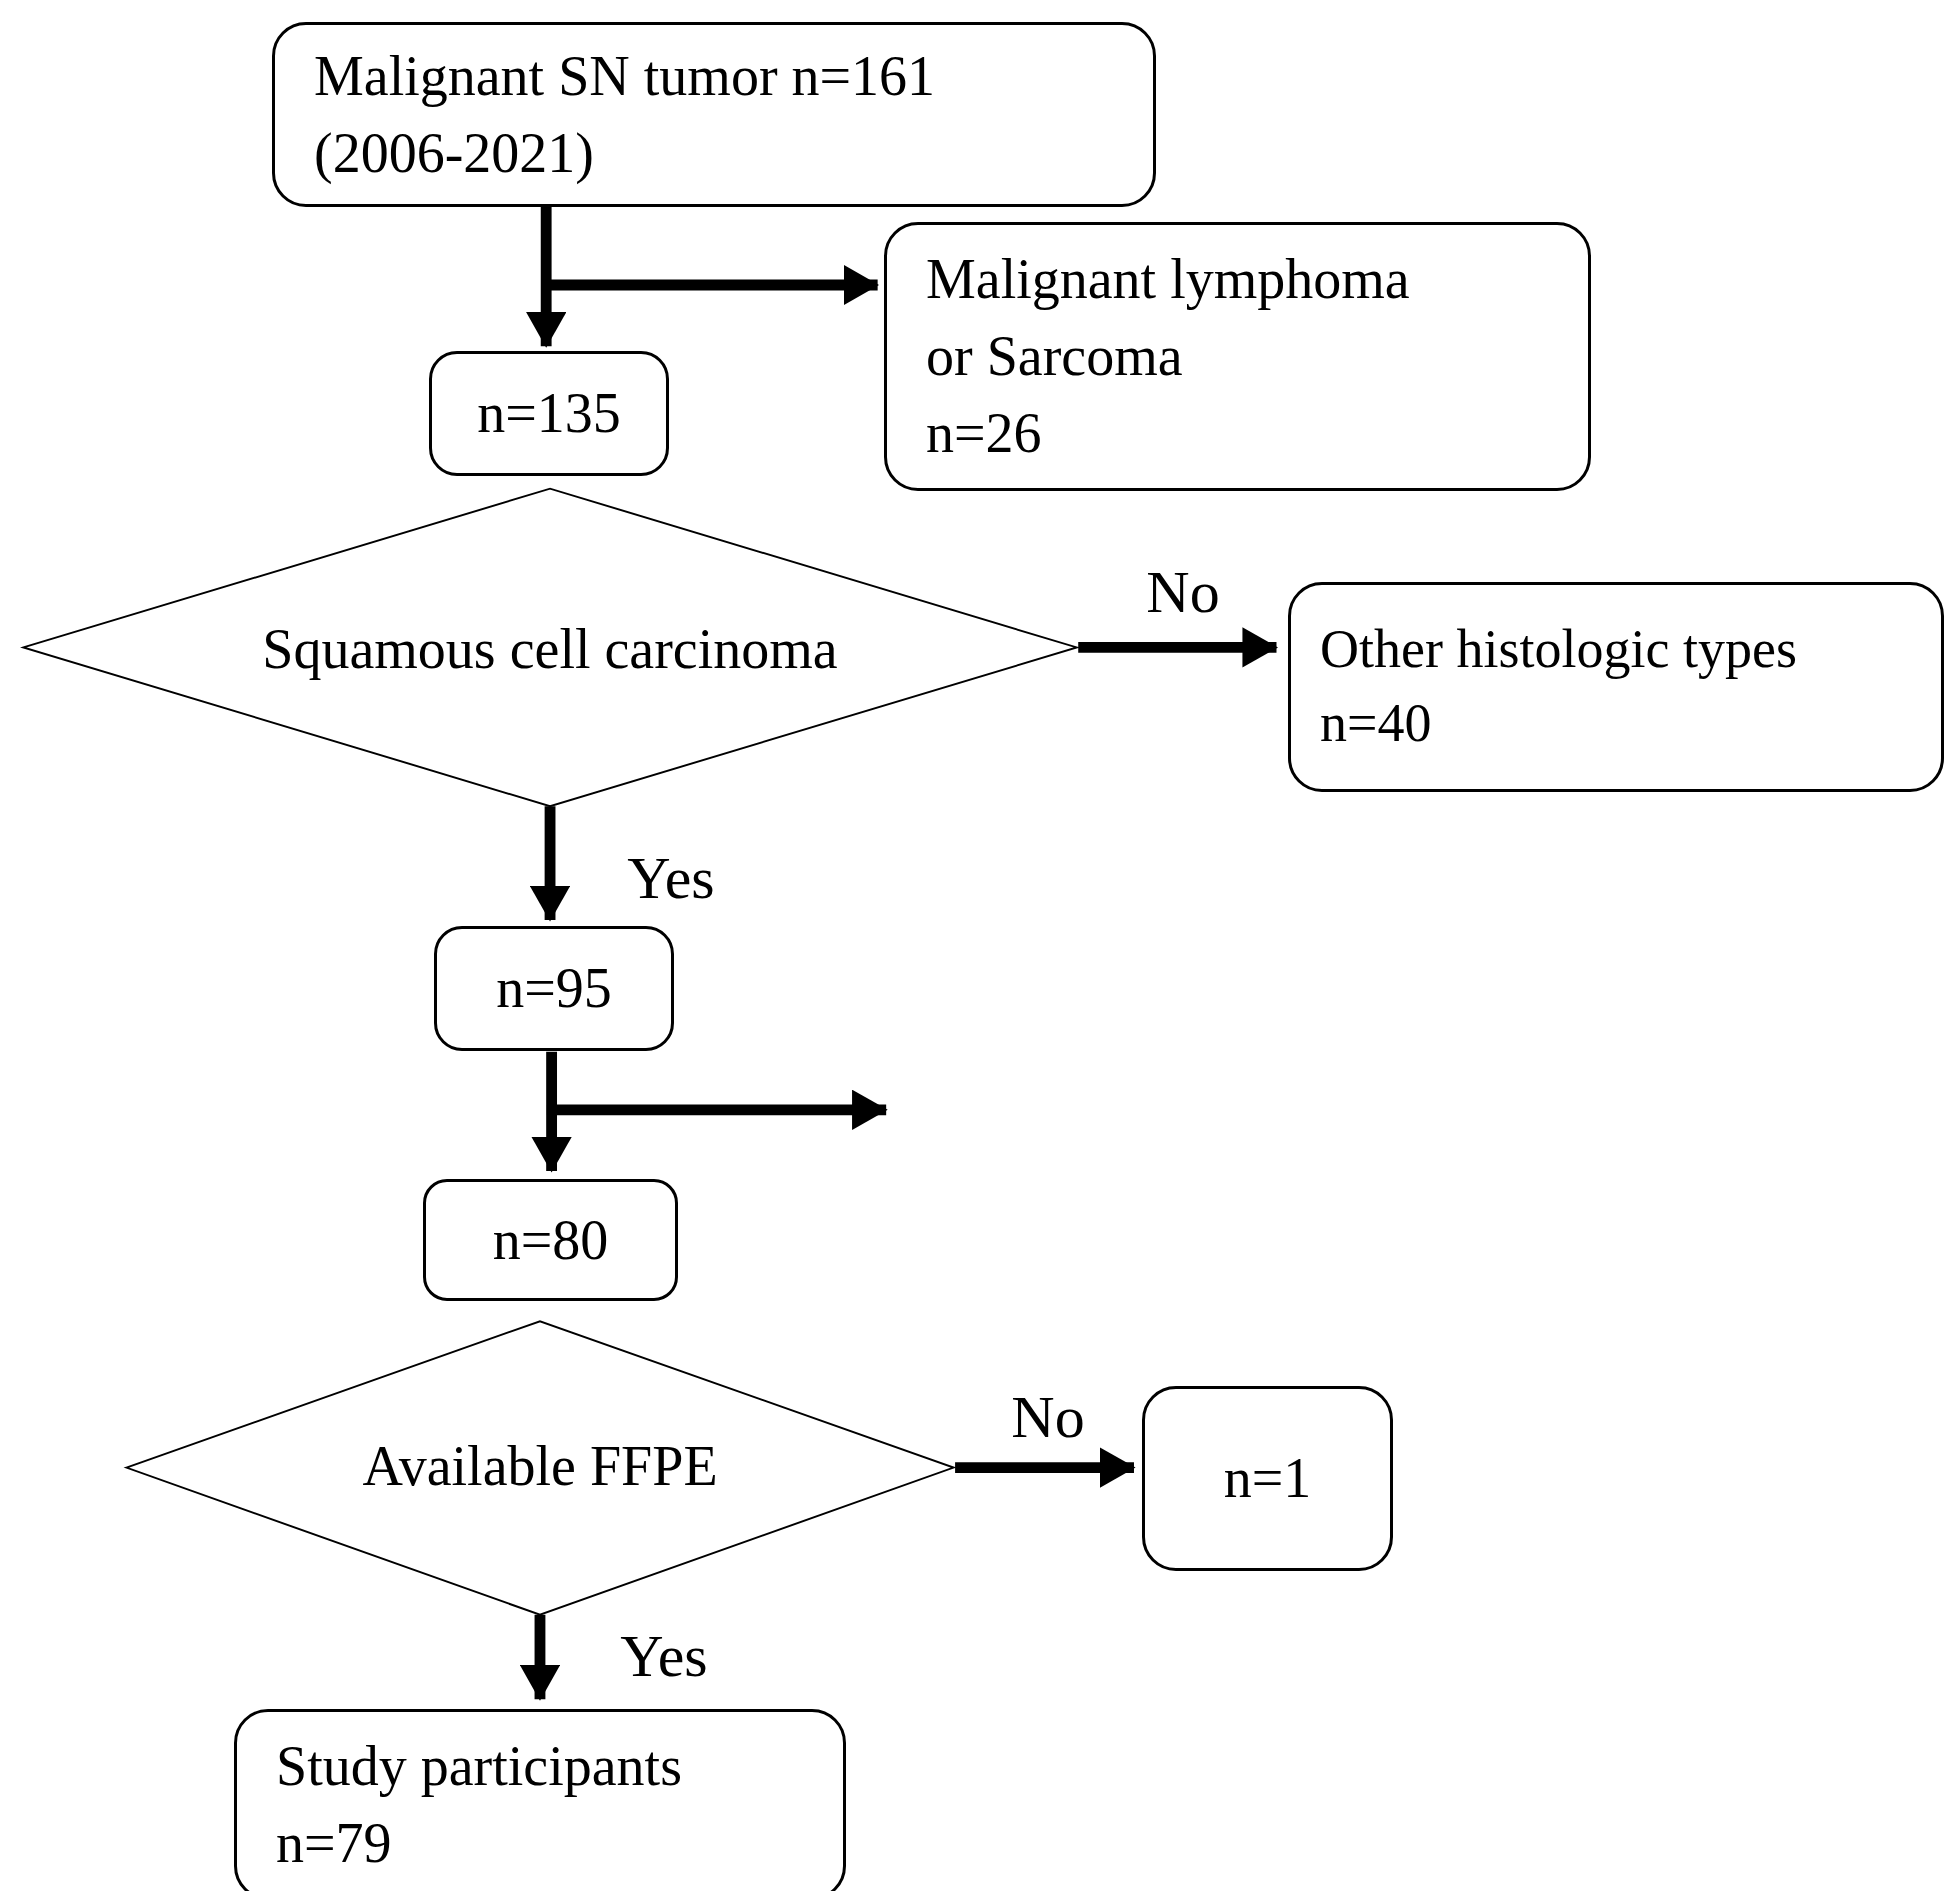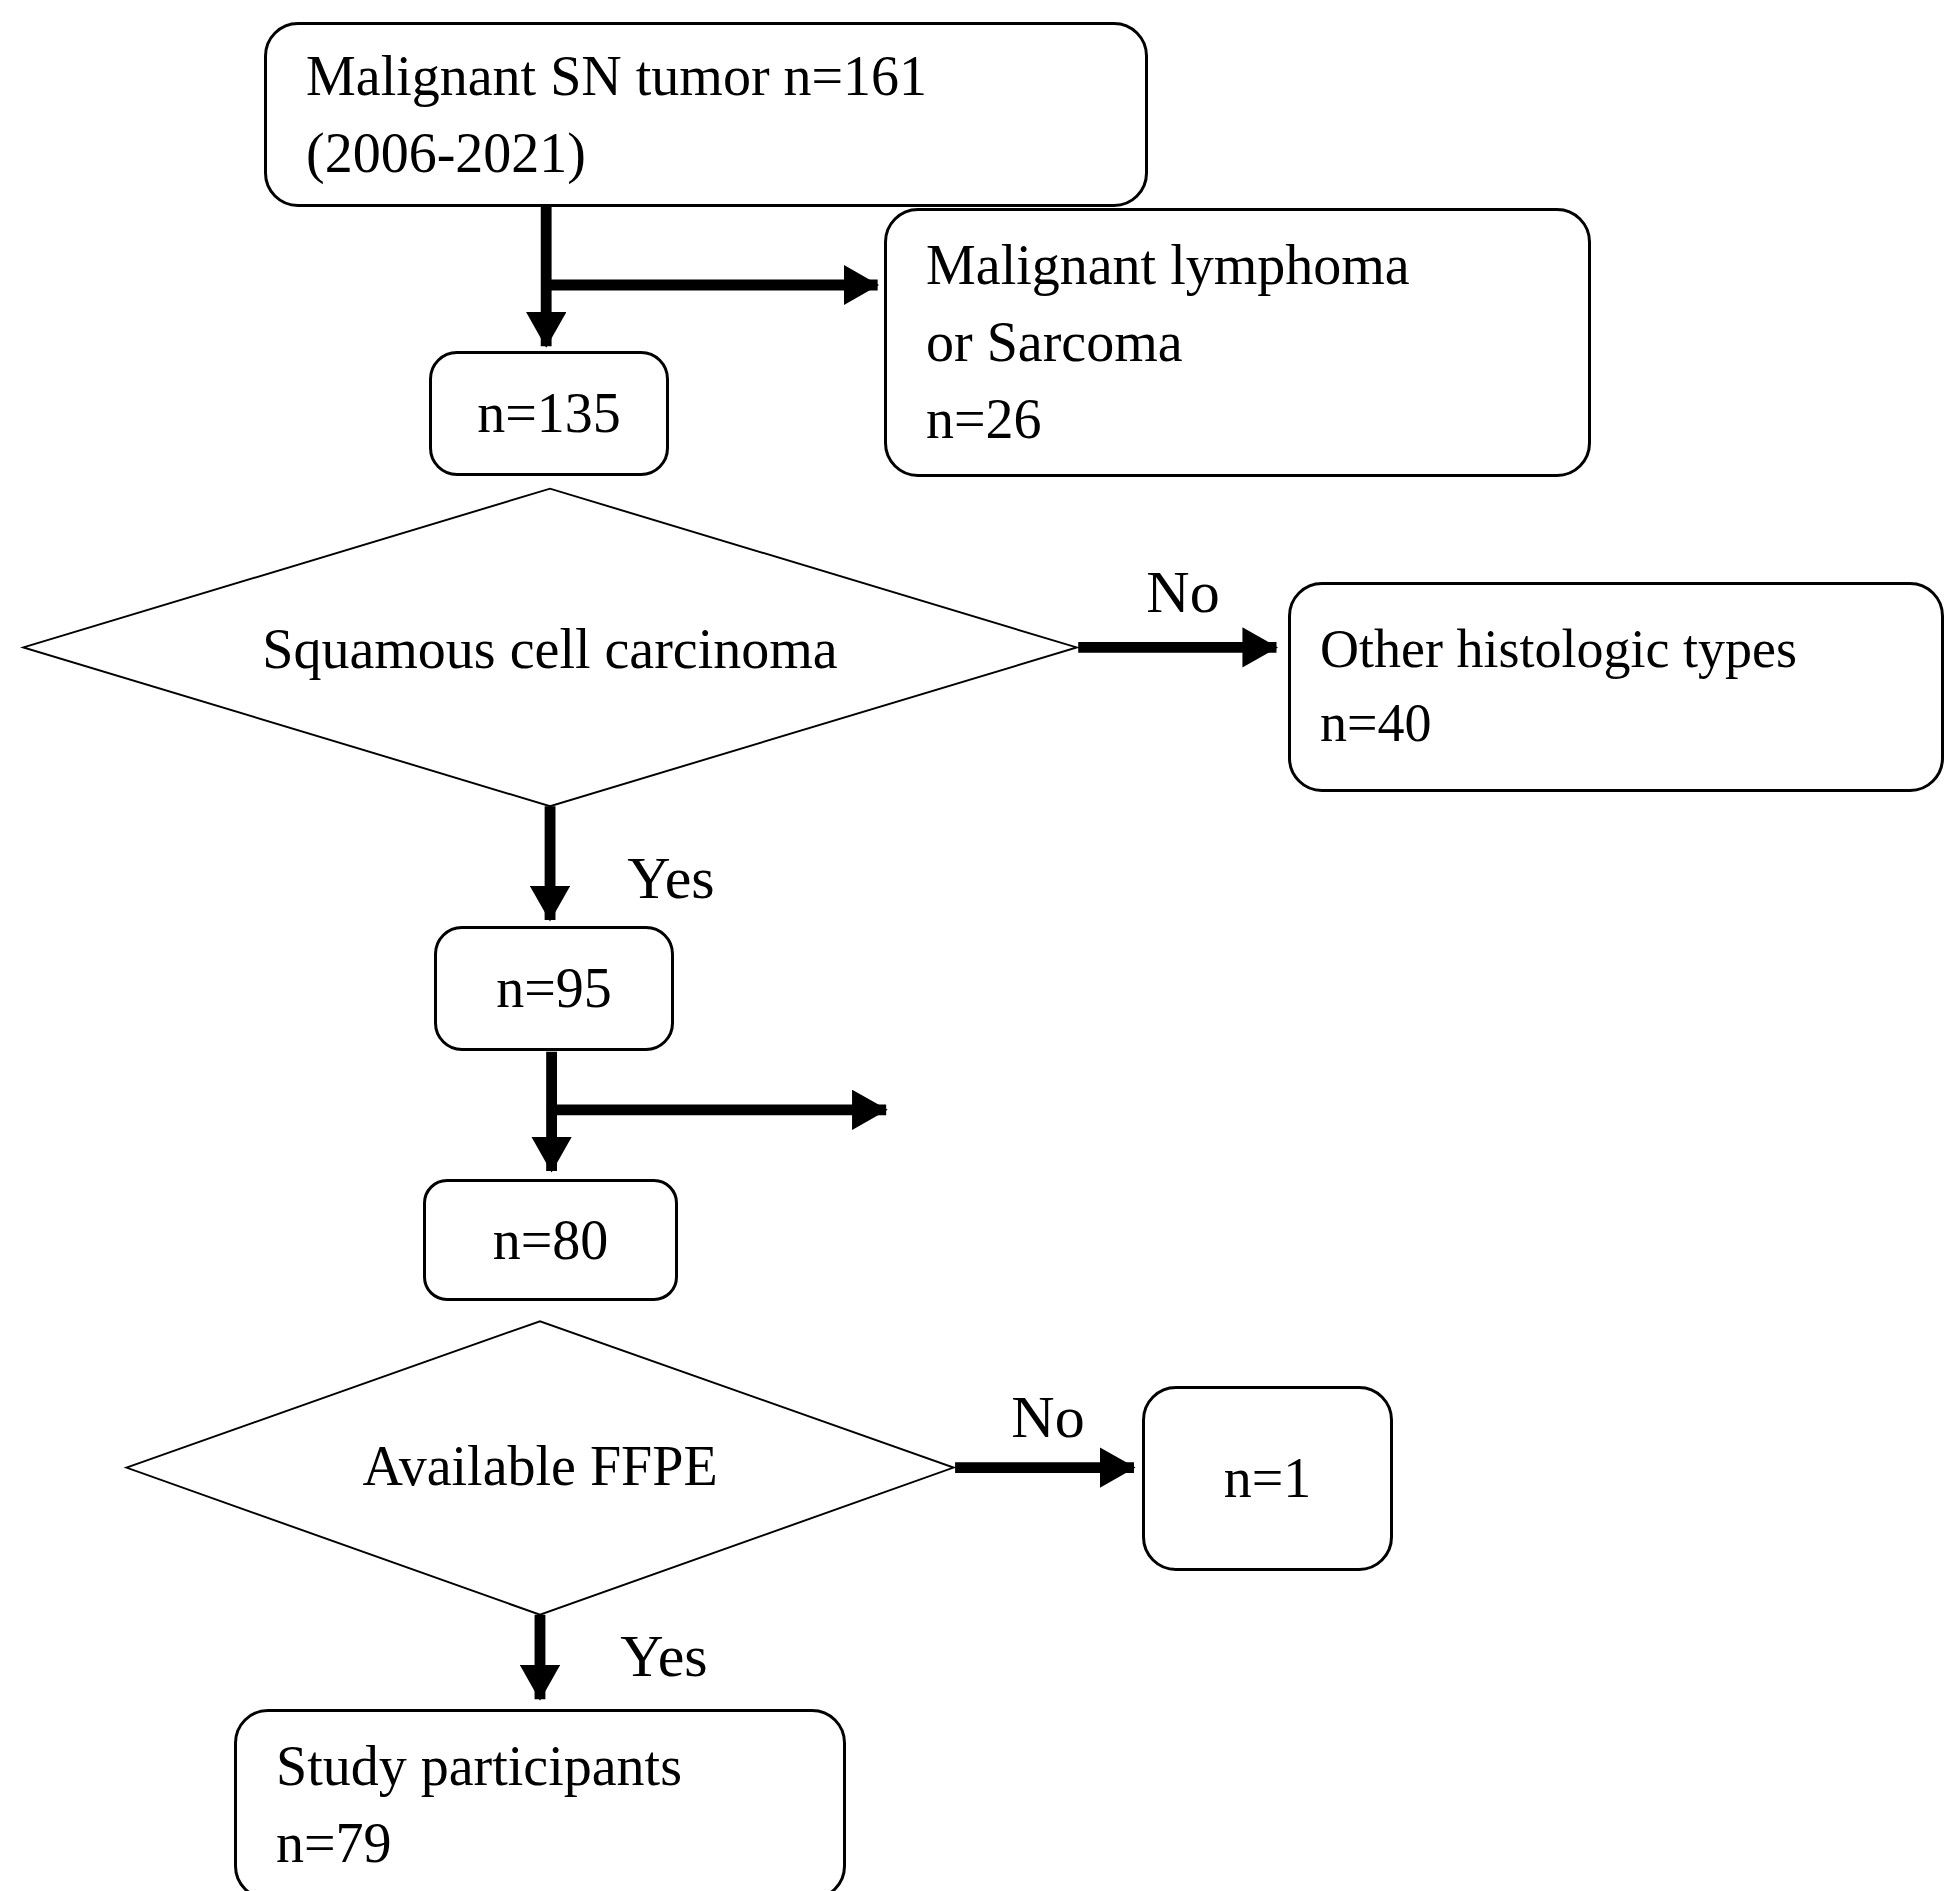--- a/index.html
+++ b/index.html
@@ -51,24 +51,24 @@
     <line x1="712" y1="1358" x2="712" y2="1512" stroke-width="14" marker-end="url(#ah)"></line>
     <line x1="706" y1="1433" x2="1144" y2="1433" stroke-width="14" marker-end="url(#ah)"></line>
 
     <polygon points="163,1895 697,1706 1231,1895 697,2085" fill="#ffffff" stroke-width="2.5"></polygon>
 
     <line x1="1233" y1="1895" x2="1464" y2="1895" stroke-width="14" marker-end="url(#ah)"></line>
 
     <line x1="697" y1="2085" x2="697" y2="2194" stroke-width="14" marker-end="url(#ah)"></line>
   </svg>
 
-  <div class="box left" style="left:264px; top:22px; width:884px; height:185px; border-width:3.9px;">Malignant SN tumor n=161
+  <div class="box left" style="left:272px; top:22px; width:884px; height:185px; border-width:3.9px;">Malignant SN tumor n=161
 (2006-2021)</div>
 
-  <div class="box left" style="left:884px; top:208px; width:707px; height:269px;">Malignant lymphoma
+  <div class="box left" style="left:884px; top:222px; width:707px; height:269px;">Malignant lymphoma
 or Sarcoma
 n=26</div>
 
   <div class="box center" style="left:429px; top:351px; width:240px; height:125px; border-radius:28px;">n=135</div>
 
   <div class="box left tight" style="left:1288px; top:582px; width:656px; height:210px;">Other histologic types
 n=40</div>
 
   <div class="box center" style="left:434px; top:926px; width:240px; height:125px; border-radius:28px;">n=95</div>
 

